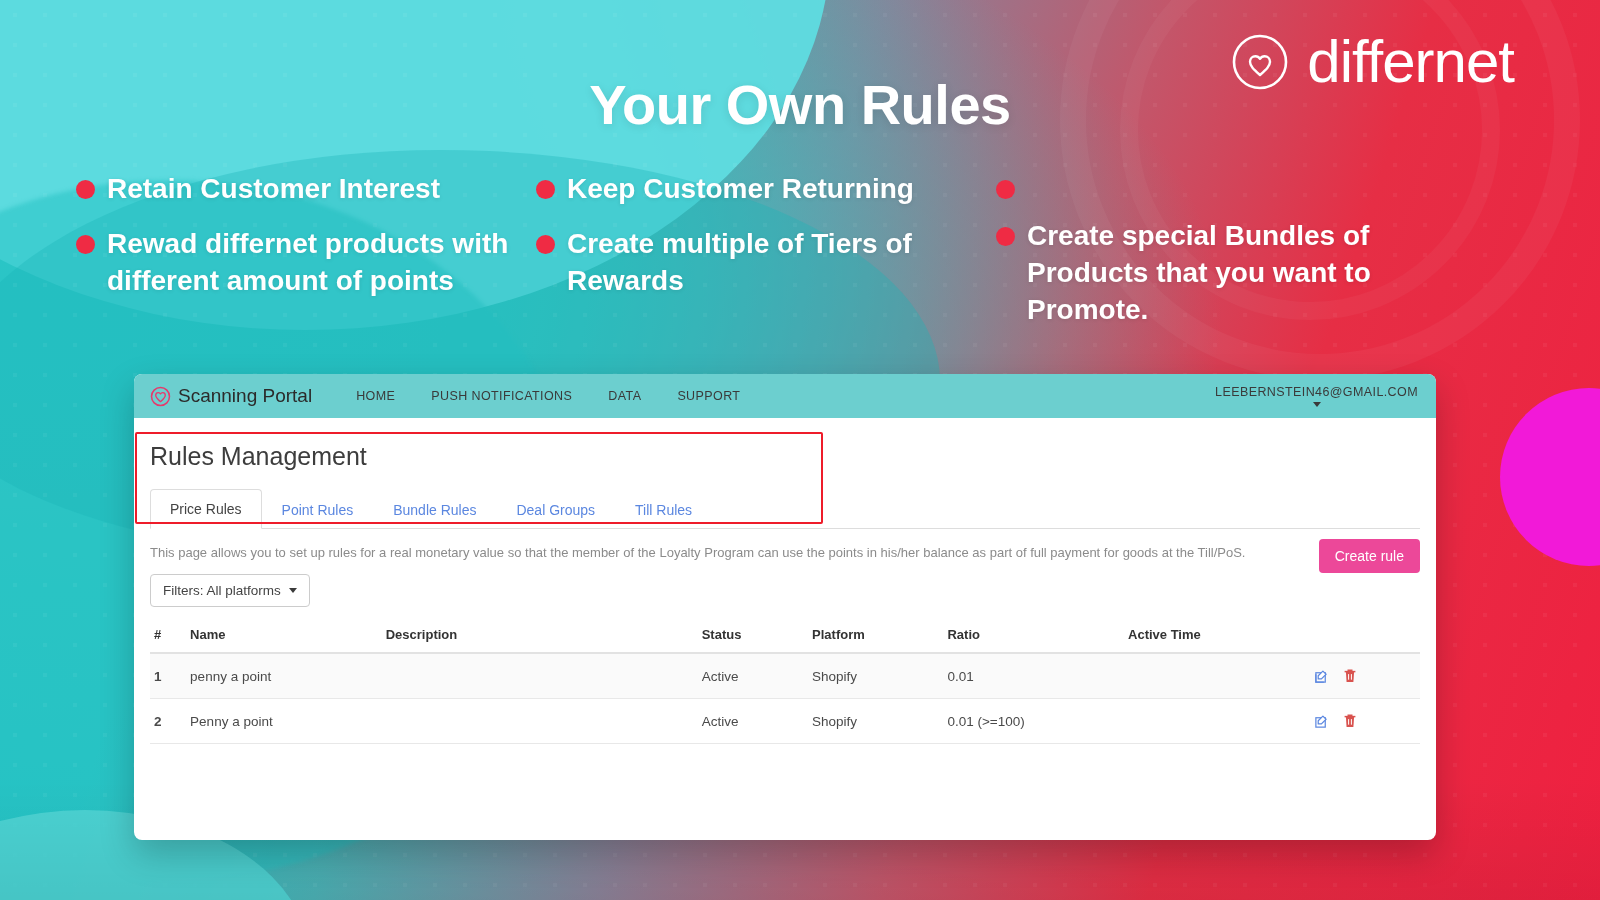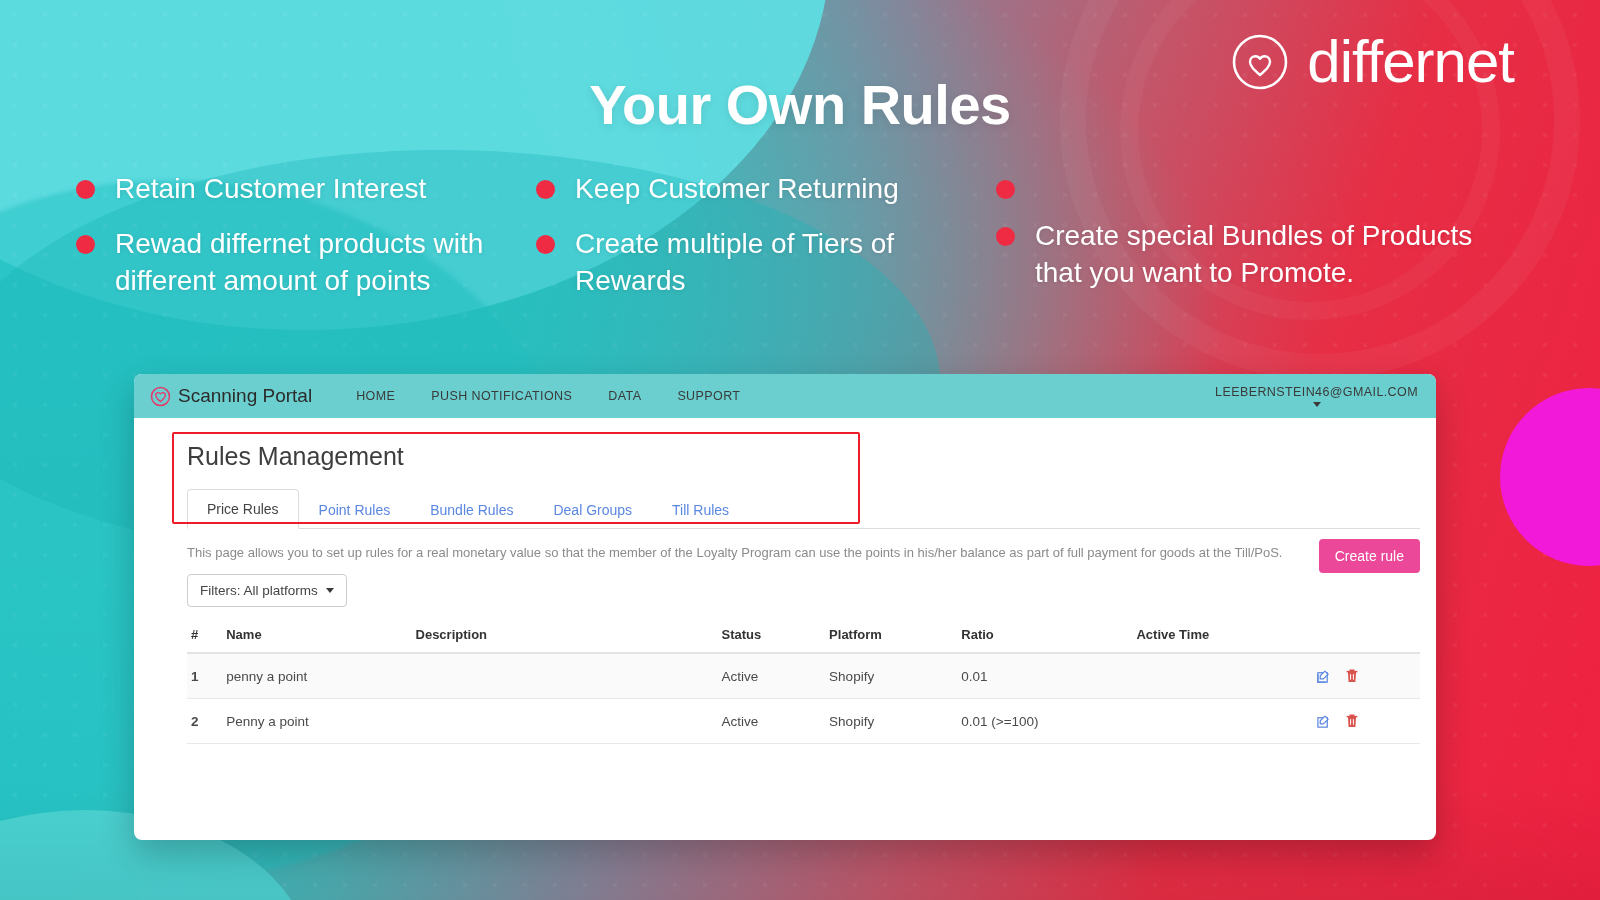--- a/index.html
+++ b/index.html
@@ -102,22 +102,22 @@
 
   
   .bullets {
     position:absolute; left:76px; top:170px; width:1448px;
     display:flex; gap:0;
   }
   .bullet-col { width:460px; padding-right:14px; }
   .bullet-col.col2 { width:460px; }
   .bullet-col.col3 { width:500px; }
   .bullet {
-    display:flex; align-items:flex-start; gap:20px;
-    color:#fff; font-weight:normal; font-size:28px; line-height:1.33;
+    display:flex; align-items:flex-start; gap:12px;
+    color:#fff; font-weight:bold; font-size:28px; line-height:1.33;
     margin-bottom:18px;
     text-shadow:0 1px 4px rgba(0,0,0,0.10);
   }
   .bullet .dot {
     width:19px; height:19px; border-radius:50%;
     background:#ef2b44; flex:0 0 auto; margin-top:10px;
   }
 
   
   .app-window {
@@ -146,21 +146,21 @@
   .nav-spacer { flex:1; }
   .nav-user {
     color:#3a3a3a; font-size:12.5px; letter-spacing:0.4px;
     display:flex; align-items:center; gap:3px; white-space:nowrap;flex-direction:column;
   }
   .caret {
     width:0; height:0; border-left:4px solid transparent;
     border-right:4px solid transparent; border-top:5px solid #3a3a3a;
   }
 
-  .page-body { padding:0 16px; position:relative;margin-left:37px; }
+  .page-body { padding:0 16px; position:relative; }
   .page-title {
     font-size:25px; color:#3d3d3d; font-weight:400;
     padding:24px 0 18px 0;
   }
 
   
   .tabs-wrap { border-bottom:1px solid #dddddd; position:relative; }
   .tabs { display:flex; align-items:flex-end; }
   .tab {
     font-size:14px; color:#5b87e0; padding:11px 19px;

